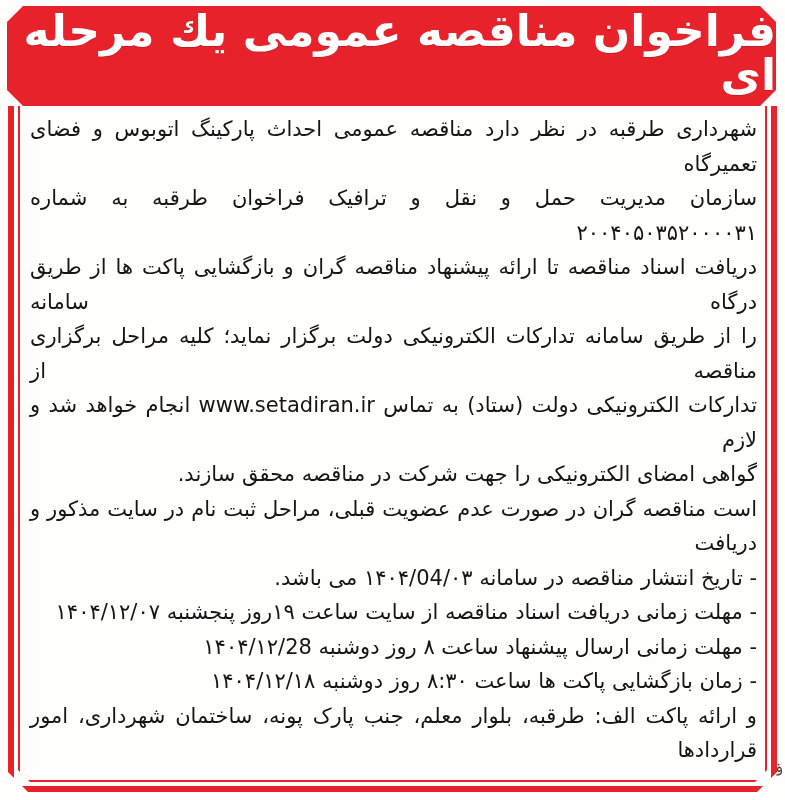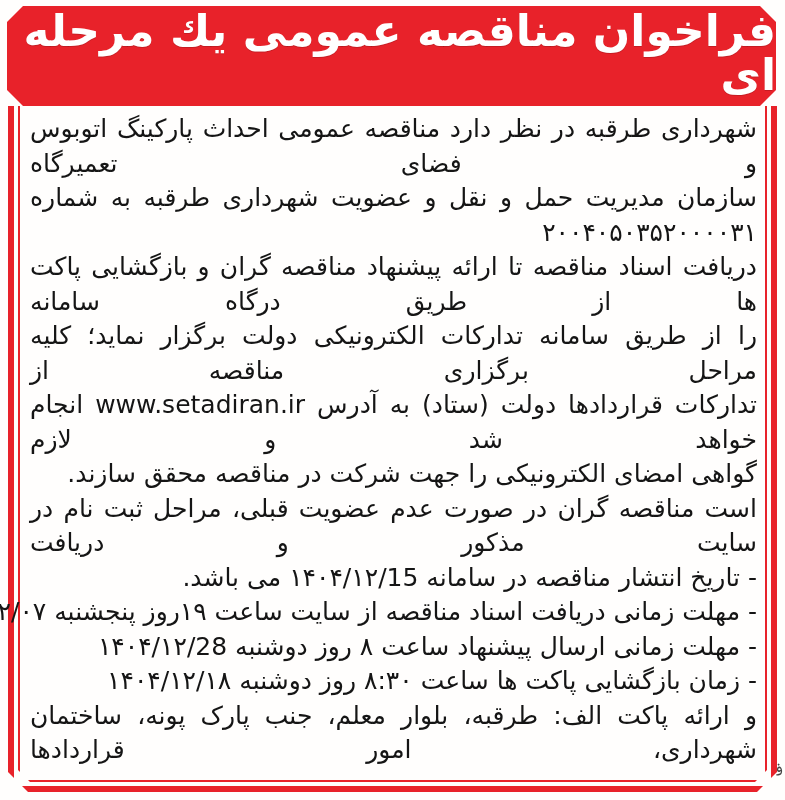--- a/index.html
+++ b/index.html
@@ -35,21 +35,21 @@
     left:18px; right:18px; bottom:18px;
     border-width:0 2px 2px 2px;
     clip-path:polygon(0 0, 100% 0, 100% calc(100% - 12px),
                       calc(100% - 12px) 100%, 12px 100%, 0 calc(100% - 12px));
   }
 
   
   .content {
     position:absolute; left:30px; right:28px; top:112px; bottom:30px;
     direction:rtl; color:#151515;
-    font-size:25px; line-height:34.5px;
+    font-size:21px; line-height:34.5px;
   }
   .bline { white-space:nowrap; }
   .bline.j { text-align:justify; text-align-last:justify; white-space:normal; }
   .bline.r { text-align:right; }
 
   
   .artifact {
     position:absolute; right:2px; bottom:24px;
     font-size:15px; color:#444; transform:rotate(-8deg);
   }
@@ -63,27 +63,27 @@
     <div class="banner-title">فراخوان مناقصه عمومی یك مرحله ای</div>
   </div>
 
   <div class="frame-outer" style="border-color: rgb(232, 34, 42);"></div>
   <div class="frame-inner" style="border-color: rgb(232, 34, 42);"></div>
 
   <div class="content" style="color: rgb(21, 21, 21);">
 
     <div>
         <div class="bline j">شهرداری طرقبه در نظر دارد مناقصه عمومی احداث پارکینگ اتوبوس و فضای تعمیرگاه</div>
-        <div class="bline j">سازمان مدیریت حمل و نقل و عضویت شهرداری طرقبه به شماره ۲۰۰۴۰۵۰۳۵۲۰۰۰۰۳۱</div>
+        <div class="bline j">سازمان مدیریت حمل و نقل و ترافیک فراخوان طرقبه به شماره ۲۰۰۴۰۵۰۳۵۲۰۰۰۰۳۱</div>
         <div class="bline j">دریافت اسناد مناقصه تا ارائه پیشنهاد مناقصه گران و بازگشایی پاکت ها از طریق درگاه سامانه</div>
         <div class="bline j">را از طریق سامانه تدارکات الکترونیکی دولت برگزار نماید؛ کلیه مراحل برگزاری مناقصه از</div>
-        <div class="bline j">تدارکات قراردادها دولت (ستاد) به آدرس www.setadiran.ir انجام خواهد شد و لازم</div>
+        <div class="bline j">تدارکات الکترونیکی دولت (ستاد) به تماس www.setadiran.ir انجام خواهد شد و لازم</div>
         <div class="bline r">گواهی امضای الکترونیکی را جهت شرکت در مناقصه محقق سازند.</div>
         <div class="bline j">است مناقصه گران در صورت عدم عضویت قبلی، مراحل ثبت نام در سایت مذکور و دریافت</div>
-        <div class="bline r">- تاریخ انتشار مناقصه در سامانه ۱۴۰۴/۱۲/15 می باشد.</div>
+        <div class="bline r">- تاریخ انتشار مناقصه در سامانه ۱۴۰۴/04/۰۳ می باشد.</div>
         <div class="bline r">- مهلت زمانی دریافت اسناد مناقصه از سایت ساعت ۱۹روز پنجشنبه ۱۴۰۴/۱۲/۰۷</div>
         <div class="bline r">- مهلت زمانی ارسال پیشنهاد ساعت ۸ روز دوشنبه ۱۴۰۴/۱۲/28</div>
         <div class="bline r">- زمان بازگشایی پاکت ها ساعت ۸:۳۰ روز دوشنبه ۱۴۰۴/۱۲/۱۸</div>
         <div class="bline j">و ارائه پاکت الف: طرقبه، بلوار معلم، جنب پارک پونه، ساختمان شهرداری، امور قراردادها</div>
       </div>
 
   </div>
 
   <div class="artifact">ۏ</div>
 

